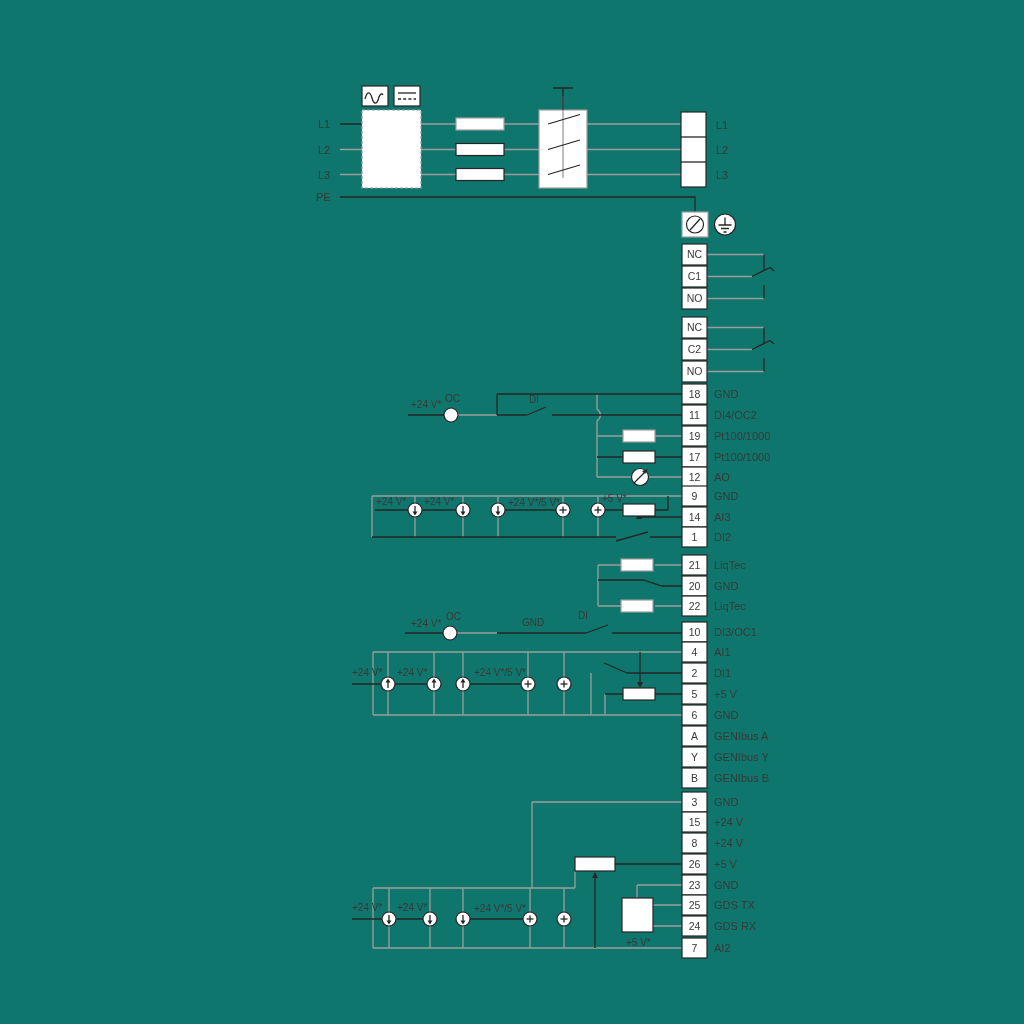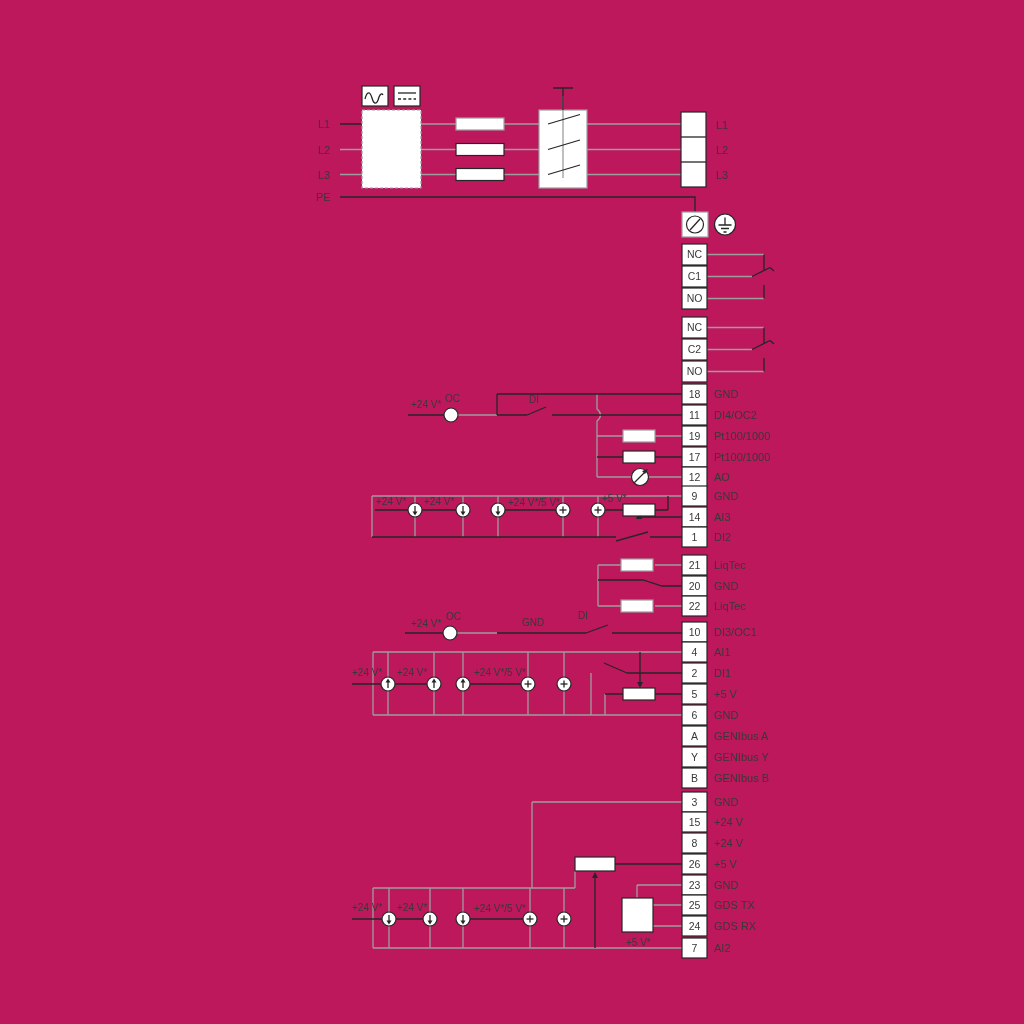--- a/index.html
+++ b/index.html
@@ -1,16 +1,16 @@
 <!DOCTYPE html>
 <html><head>
 <meta charset="utf-8">
 <style>
   html,body{margin:0;padding:0;background:#ffffff;}
-  .page{width:1024px;height:1024px;background:#be185d;position:relative;font-family:"Liberation Sans",sans-serif;}
+  .page{width:1024px;height:1024px;background:#0f766e;position:relative;font-family:"Liberation Sans",sans-serif;}
   svg{display:block;}
   text{fill:#383838;font-family:"Liberation Sans",sans-serif;}
   .tnum{font-size:10.5px;text-anchor:middle;}
   .tlabel{font-size:11px;}
   .phase{font-size:11px;}
   .rlabel{font-size:10.5px;text-anchor:middle;}
   .ann{font-size:10px;}
   .wg{stroke:#9d9d9d;stroke-width:1.3;fill:none;}
   .wb{stroke:#262626;stroke-width:1.3;fill:none;}
   .boxb{stroke:#262626;stroke-width:1.2;fill:#ffffff;}

